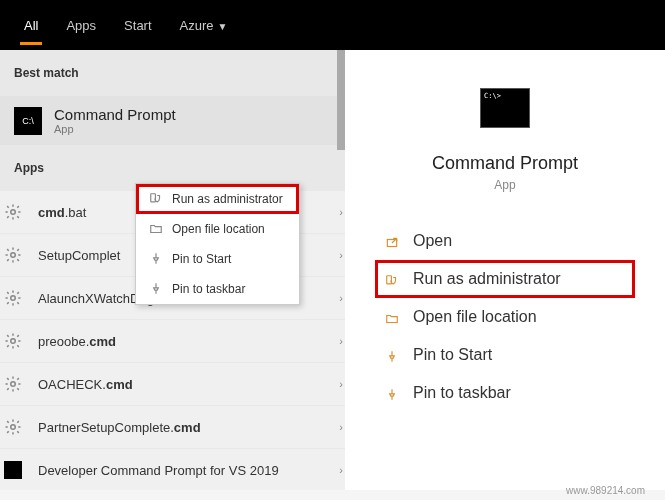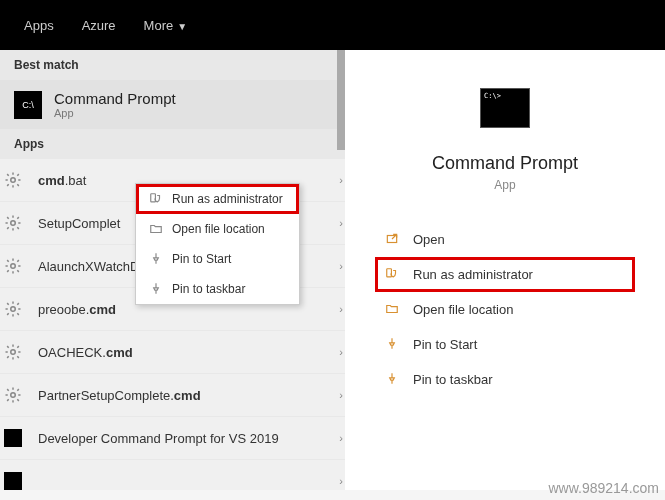--- a/index.html
+++ b/index.html
@@ -9,21 +9,21 @@
     .tab { color: #ccc; padding: 12px 14px; font-size: 13px; cursor: pointer; position: relative; }
     .tab.active { color: #fff; }
     .tab.active::after { content: ""; position: absolute; bottom: 0; left: 10px; right: 10px; height: 3px; background: #ff8c00; }
     .tab .chev { margin-left: 4px; font-size: 10px; }
     
     .main { display: flex; height: 440px; }
     .left { width: 345px; background: #f0f0f0; overflow-y: auto; position: relative; }
     .right { flex: 1; background: #fff; padding: 10px 30px; }
     .scrollbar { position: absolute; right: 0; top: 0; width: 8px; height: 100px; background: #aaa; }
     
-    .section-header { font-size: 12px; font-weight: 600; padding: 8px 14px; color: #333; background: #e8e8e8; }
+    .section-header { font-size: 12px; font-weight: 600; padding: 16px 14px; color: #333; background: #e8e8e8; }
     .best-match { display: flex; align-items: center; padding: 10px 14px; background: #e2e2e2; }
     .best-match .app-icon { width: 28px; height: 28px; background: #000; display: flex; align-items: center; justify-content: center; margin-right: 12px; }
     .best-match .app-icon span { color: #fff; font-size: 9px; }
     .bm-title { font-size: 15px; color: #222; }
     .bm-sub { font-size: 11px; color: #777; }
     
     .app-item { display: flex; align-items: center; padding: 10px 2px; font-size: 13px; color: #333; border-bottom: 1px solid rgba(0,0,0,0.03); }
     .app-item .ico { width: 22px; height: 22px; margin-right: 14px; display: flex; align-items: center; justify-content: center; color: #888; }
     .app-item .chev-r { margin-left: auto; color: #888; font-size: 11px; }
     .gear-ico svg { width: 18px; height: 18px; }
@@ -34,34 +34,35 @@
     .ctx-item.highlighted { border: 3px solid #d00; padding: 5px 7px; }
     .ctx-item .ci { width: 20px; margin-right: 6px; display: flex; align-items: center; justify-content: center; color: #888; }
     
     .preview { display: flex; flex-direction: column; align-items: center; padding-top: 28px; }
     .preview-icon { width: 50px; height: 40px; background: #000; border: 1px solid #555; margin-bottom: 25px; position: relative; }
     .preview-icon::before { content: "C:\\>"; color: #fff; font-size: 7px; position: absolute; top: 3px; left: 3px; font-family: monospace; }
     .preview-title { font-size: 18px; color: #222; margin-bottom: 4px; }
     .preview-sub { font-size: 12px; color: #888; margin-bottom: 30px; }
     
     .action-list { width: 100%; }
-    .action-item { display: flex; align-items: flex-start; padding: 10px 4px; font-size: 13px; color: #333; }
+    .action-item { display: flex; align-items: flex-end; padding: 10px 4px; font-size: 16px; color: #333; }
     .action-item.highlighted { border: 3px solid #d00; padding: 7px 1px; }
     .action-item .ai { width: 26px; margin-right: 8px; display: flex; align-items: center; justify-content: center; color: #d89030; }
     
-    .watermark { position: absolute; bottom: 4px; right: 6px; font-size: 14px; color: #999; }
+    .watermark { position: absolute; bottom: 4px; right: 20px; font-size: 10px; color: #999; }
     .bold { font-weight: 600; }
   </style>
 </head>
 <body>
 
 <div class="top-tabs">
+  <div class="tab active">All</div>
   <div class="tab">Apps</div>
-  <div class="tab">Azure</div>
-  <div class="tab"><span>More</span><span class="chev">▼</span></div>
+  <div class="tab">Start</div>
+  <div class="tab"><span>Azure</span><span class="chev">▼</span></div>
 </div>
 
 <div class="main">
   <div class="left">
     <div class="scrollbar"></div>
     <div class="section-header">Best match</div>
     <div class="best-match">
       <div class="app-icon">
           <span>C:\</span>
         </div>

